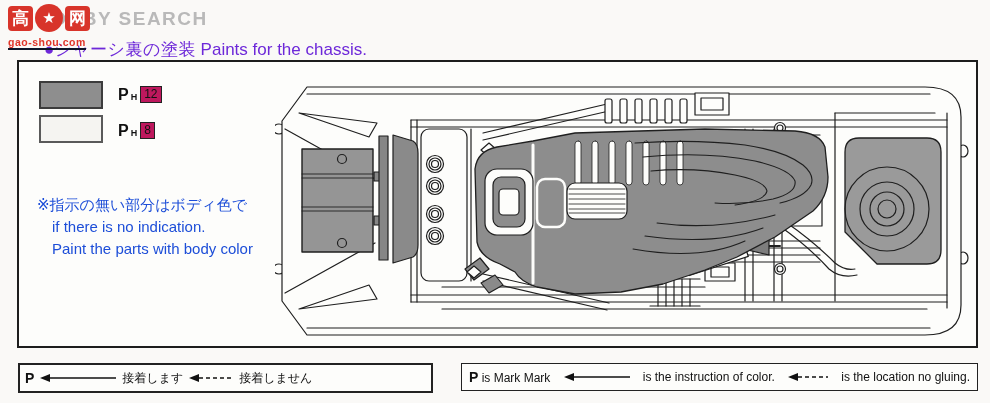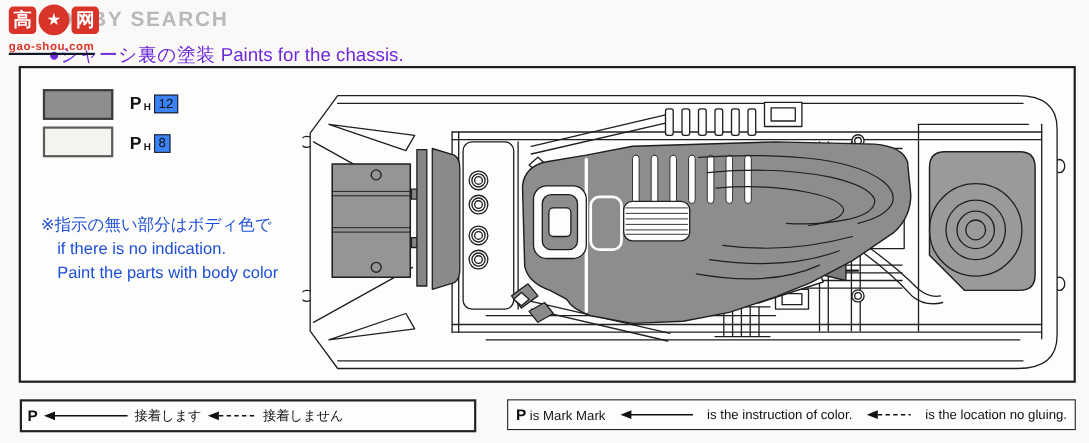--- a/index.html
+++ b/index.html
@@ -55,21 +55,21 @@
   .swatch-2 { left:20px; top:53px; border-color:#5a5a5a; }
   .paint-label {
     position:absolute; display:flex; align-items:center; gap:1px;
     font-size:13px; white-space:nowrap;
   }
   .paint-label-1 { left:99px; top:24px; }
   .paint-label-2 { left:99px; top:60px; }
   .pmark { font-weight:bold; font-size:16px; line-height:1; }
   .psub  { font-size:9px; font-weight:bold; margin:4px 2px 0 1px; }
   .pcode {
-    border:1.5px solid #222; background:#3b82f6; font-size:12px;
+    border:1.5px solid #222; background:#be185d; font-size:12px;
     padding:0 3px; line-height:15px; min-width:12px; text-align:left;
   }
   .note {
     position:absolute; left:18px; top:132px; font-size:15px;
     line-height:22px; color:#1d4ed8; white-space:nowrap;
   }
   .note .ind { padding-left:15px; display:block; }
   .note div { display:block; }
 
   .diagram { position:absolute; left:256px; top:11px; }

